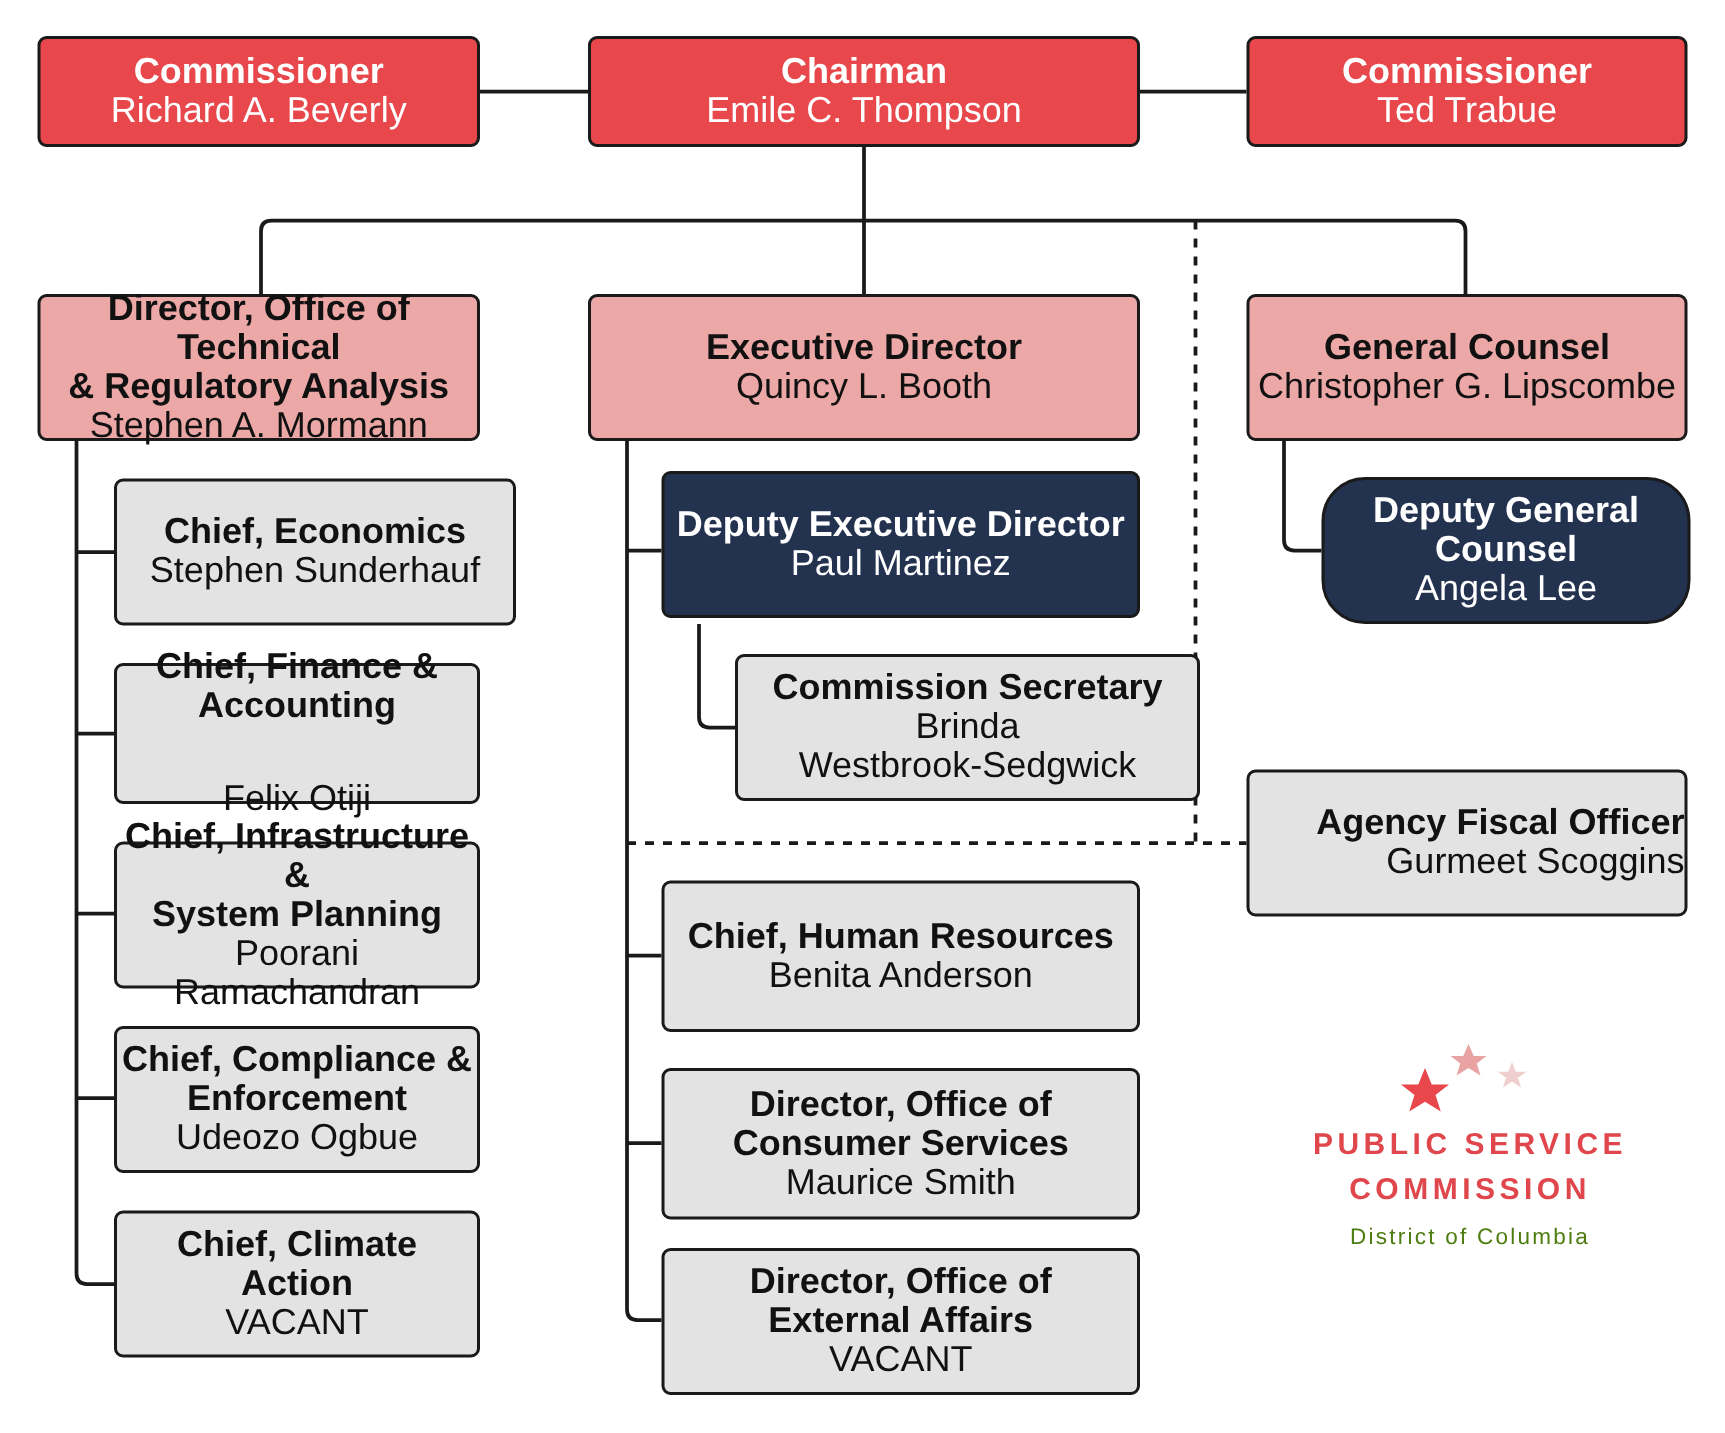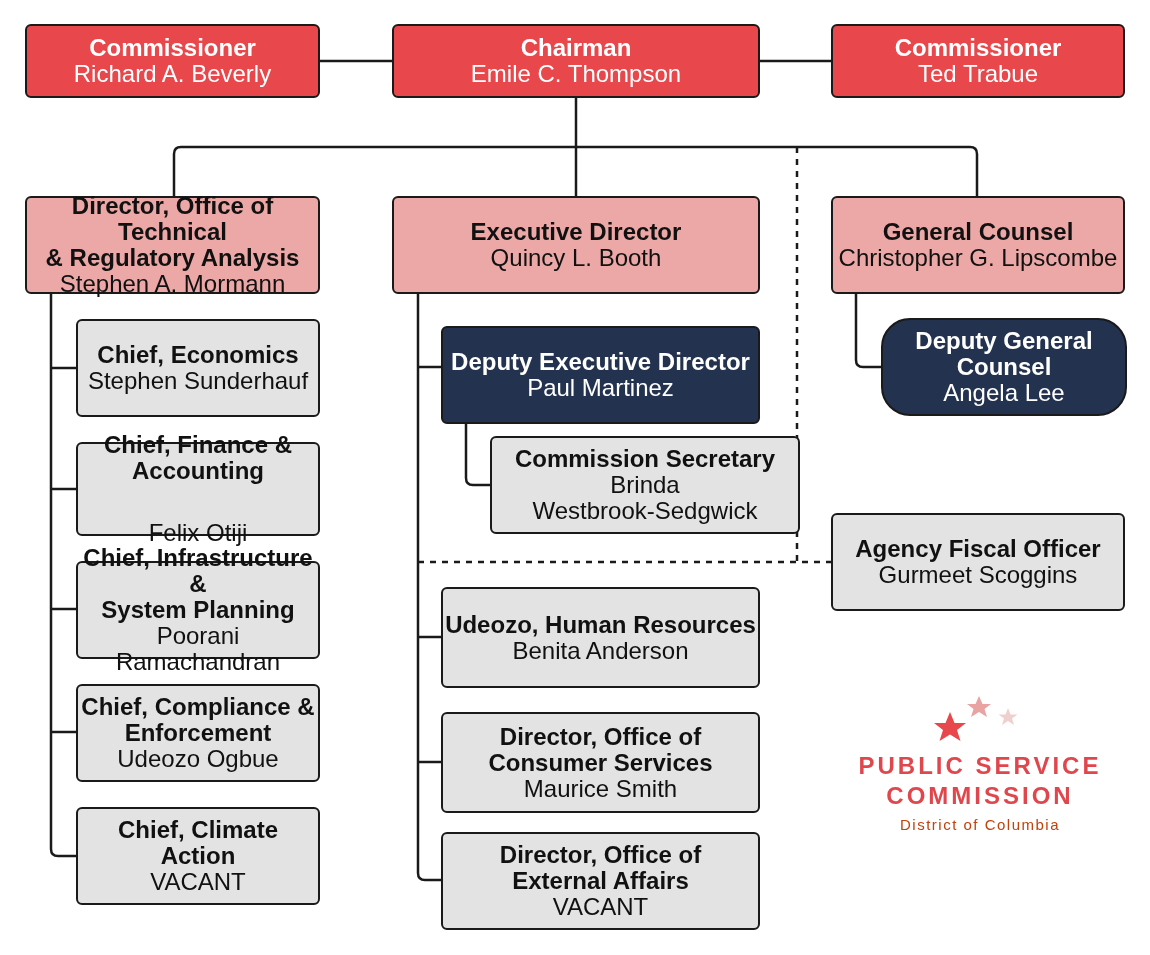--- a/index.html
+++ b/index.html
@@ -14,24 +14,24 @@
   }
   .node .title { font-weight: bold; white-space: pre-line; }
   .node .name { white-space: pre-line; }
   .red   { background: #e8474b; color: #ffffff; }
   .pink  { background: #eca8a6; color: #111111; }
   .navy  { background: #22324f; color: #ffffff; }
   .gray  { background: #e3e3e3; color: #111111; }
   .logo { position: absolute; left: 840px; top: 690px; width: 280px; height: 150px; text-align: center; }
   .logo svg { position: absolute; left: 0; top: 0; }
   .logo .l1, .logo .l2 { position: absolute; left: 0; width: 280px; color: #e0474c;
-      font-weight: bold; font-size: 24px; letter-spacing: 3px; }
+      font-weight: bold; font-size: 20px; letter-spacing: 3px; }
   .logo .l1 { top: 62px; }
   .logo .l2 { top: 92px; }
-  .logo .l3 { position: absolute; left: 0; width: 280px; top: 126px; color: #c2410c;
+  .logo .l3 { position: absolute; left: 0; width: 280px; top: 126px; color: #4d7c0f;
       font-size: 15px; letter-spacing: 1.5px; }
 </style>
 </head>
 <body>
 
 <svg id="lines" xmlns="http://www.w3.org/2000/svg">
   <g stroke="#1a1a1a" stroke-width="2.5" fill="none">
 
     <line x1="320" y1="61" x2="392" y2="61"></line>
     <line x1="760" y1="61" x2="831" y2="61"></line>
@@ -79,21 +79,21 @@
 </div>
 <div class="node pink" style="left:392px;top:196px;width:368px;height:98px;text-align:right;">
   <div class="title">Executive Director</div>
   <div class="name">Quincy L. Booth</div>
 </div>
 <div class="node pink" style="left:831px;top:196px;width:294px;height:98px;">
   <div class="title">General Counsel</div>
   <div class="name">Christopher G. Lipscombe</div>
 </div>
 
-<div class="node gray" style="left:76px;top:319px;width:244px;height:98px;">
+<div class="node gray" style="left:76px;top:319px;width:268px;height:98px;">
   <div class="title">Chief, Economics</div>
   <div class="name">Stephen Sunderhauf</div>
 </div>
 <div class="node gray" style="left:76px;top:442px;width:244px;height:94px;gap:36px;">
   <div class="title">Chief, Finance &amp;
 Accounting</div>
   <div class="name">Felix Otiji</div>
 </div>
 <div class="node gray" style="left:76px;top:561px;width:244px;height:98px;">
   <div class="title">Chief, Infrastructure &amp;
@@ -103,50 +103,50 @@
 <div class="node gray" style="left:76px;top:684px;width:244px;height:98px;">
   <div class="title">Chief, Compliance &amp;
 Enforcement</div>
   <div class="name">Udeozo Ogbue</div>
 </div>
 <div class="node gray" style="left:76px;top:807px;width:244px;height:98px;justify-content:center;">
   <div class="title">Chief, Climate Action</div>
   <div class="name">VACANT</div>
 </div>
 
-<div class="node navy" style="left:441px;top:326px;width:319px;height:98px;">
+<div class="node navy" style="left:441px;top:314px;width:319px;height:98px;">
   <div class="title">Deputy Executive Director</div>
   <div class="name">Paul Martinez</div>
 </div>
 <div class="node gray" style="left:490px;top:436px;width:310px;height:98px;">
   <div class="title">Commission Secretary</div>
   <div class="name">Brinda
 Westbrook-Sedgwick</div>
 </div>
 <div class="node gray" style="left:441px;top:587px;width:319px;height:101px;">
-  <div class="title">Udeozo, Human Resources</div>
+  <div class="title">Chief, Human Resources</div>
   <div class="name">Benita Anderson</div>
 </div>
 <div class="node gray" style="left:441px;top:712px;width:319px;height:101px;">
   <div class="title">Director, Office of
 Consumer Services</div>
   <div class="name">Maurice Smith</div>
 </div>
 <div class="node gray" style="left:441px;top:832px;width:319px;height:98px;">
   <div class="title">Director, Office of
 External Affairs</div>
   <div class="name">VACANT</div>
 </div>
 
 <div class="node navy" style="left:881px;top:318px;width:246px;height:98px;border-radius:29px;">
   <div class="title">Deputy General
 Counsel</div>
   <div class="name">Angela Lee</div>
 </div>
-<div class="node gray" style="left:831px;top:513px;width:294px;height:98px;">
+<div class="node gray" style="left:831px;top:513px;width:294px;height:98px;align-items:flex-end;">
   <div class="title">Agency Fiscal Officer</div>
   <div class="name">Gurmeet Scoggins</div>
 </div>
 
 <div class="logo">
   <svg width="280" height="60" viewBox="0 0 280 60">
     <polygon fill="#e8474b" points="110,22 114.5,33 126,33 117,40 120.5,51 110,44.5 99.5,51 103,40 94,33 105.5,33"></polygon>
     <polygon fill="#e9a3a3" points="139,6 142.5,14 151,14 144.5,19 147,27 139,22 131,27 133.5,19 127,14 135.5,14"></polygon>
     <polygon fill="#f0cfcf" points="168,18 170.5,24.5 177.5,24.5 172,28.5 174,35 168,31 162,35 164,28.5 158.5,24.5 165.5,24.5"></polygon>
   </svg>

